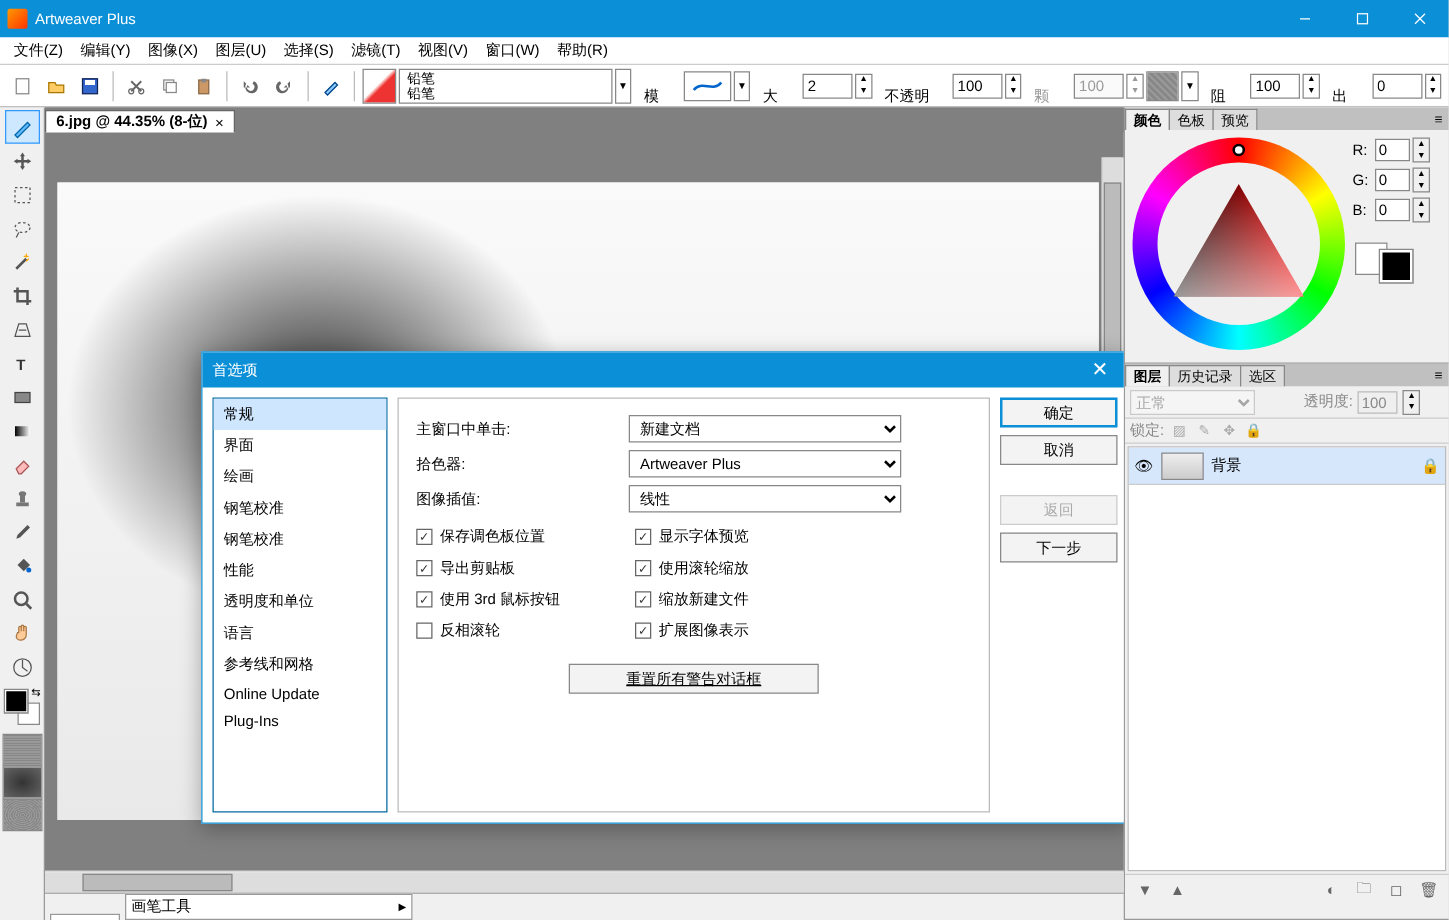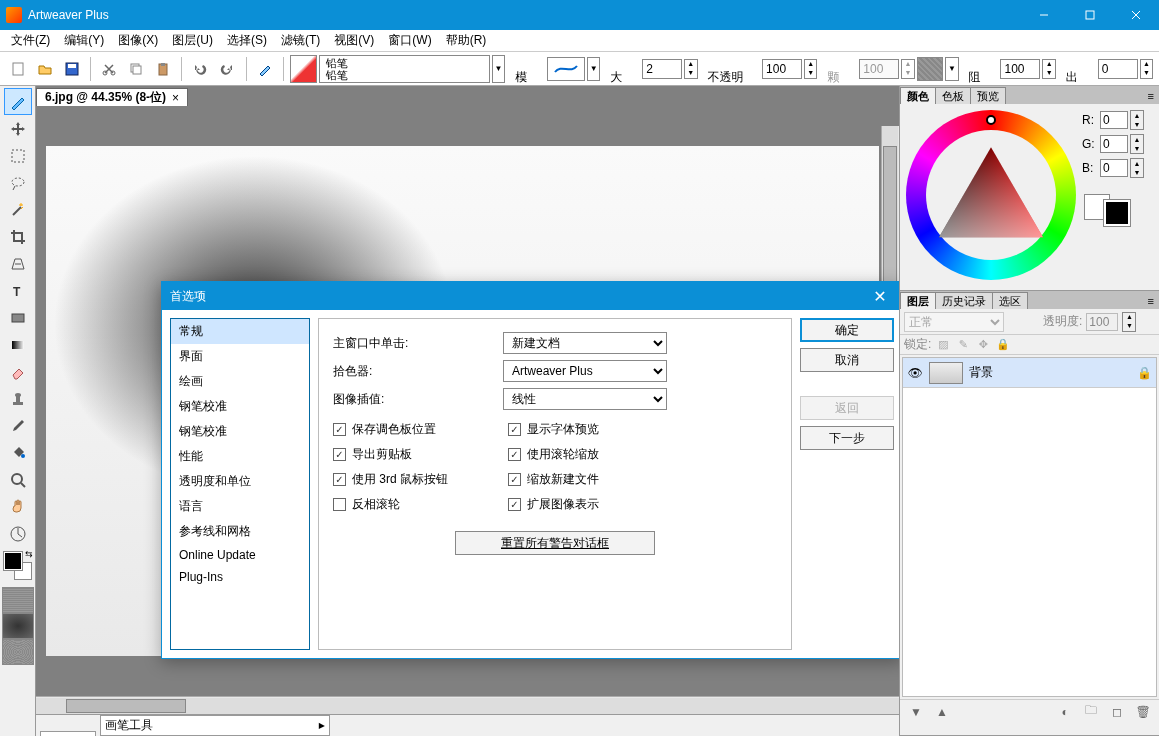--- a/index.html
+++ b/index.html
@@ -111,21 +111,21 @@
 .dlg-left { width:140px; border:1px solid #0369a1; background:#fff; padding:0; }
 .dlg-left .cat { padding:4px 8px; cursor:default; }
 .dlg-left .cat.sel { background:#cfe6ff; }
 .dlg-center { flex:1; border:1px solid #bbb; padding:10px 14px; }
 .dlg-right { width:94px; display:flex; flex-direction:column; gap:6px; }
 .dlg-btn { height:24px; border:1px solid #888; background:#f3f3f3; display:flex; align-items:center; justify-content:center; }
 .dlg-btn.primary { border:2px solid #0b8fd6; }
 .dlg-btn.disabled { color:#aaa; border-color:#ccc; }
 .form-row { display:flex; align-items:center; height:28px; }
 .form-row .fl { width:170px; }
-.form-row select { width:164px; height:22px; border:1px solid #888; background:#fff; padding:0 4px;}
+.form-row select { width:218px; height:22px; border:1px solid #888; background:#fff; padding:0 4px;}
 .checks { display:flex; gap:60px; margin-top:8px;}
 .checks-col { display:flex; flex-direction:column; gap:8px; }
 .chk { display:flex; align-items:center; gap:6px; }
 .chk .box { width:13px; height:13px; border:1px solid #666; display:flex; align-items:center; justify-content:center; font-size:10px; color:#333;}
 .reset-btn { width:200px; height:24px; border:1px solid #888; background:#f3f3f3; display:flex; align-items:center; justify-content:center; margin:18px auto 0;text-decoration:underline;}
 
 svg { display:block; }
 .tri { font-size:8px; line-height:6px;}
 </style>
 </head>

